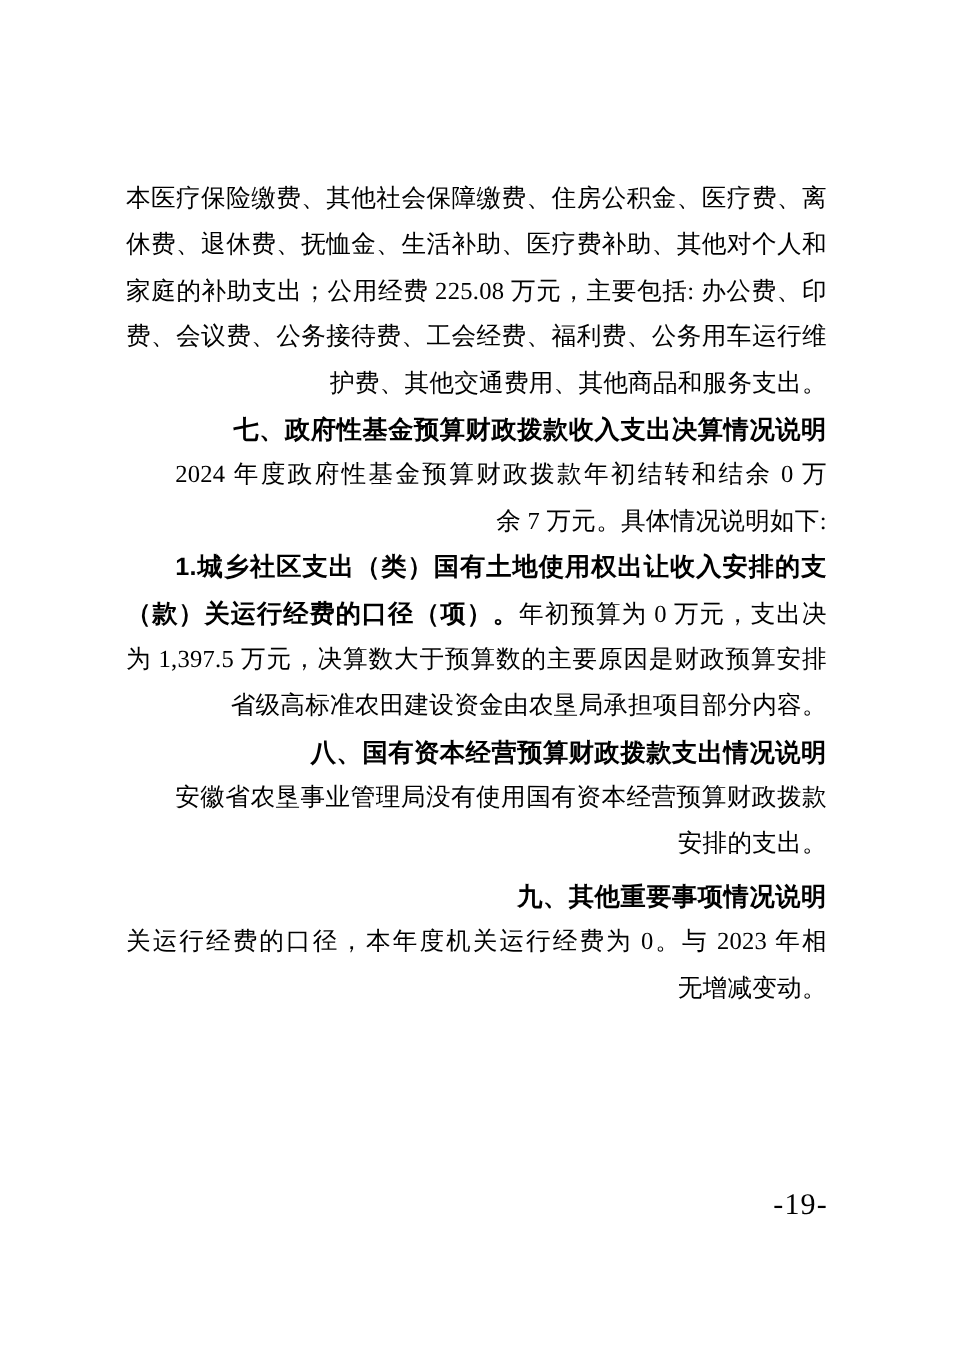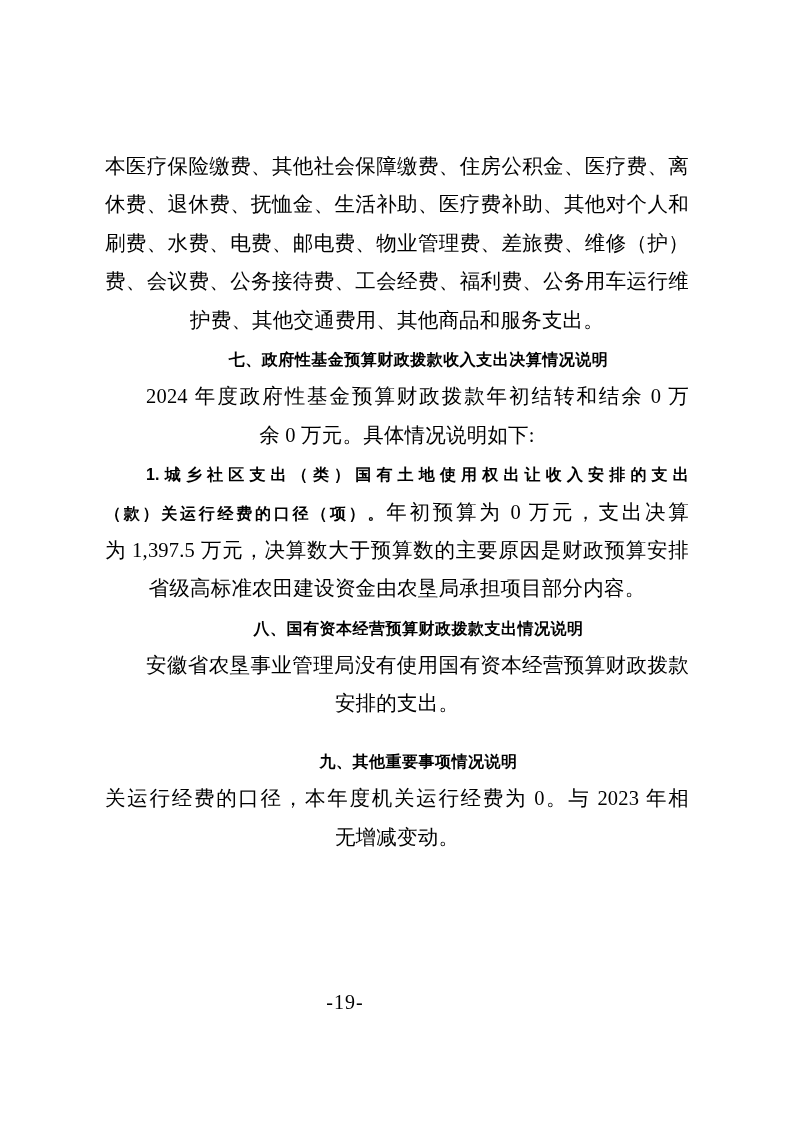--- a/index.html
+++ b/index.html
@@ -30,87 +30,87 @@
   }
   .block {
     margin: 0;
     padding: 0;
   }
   .line {
     height: 38.4px;
     line-height: 38.4px;
     font-size: 20.5px;
     letter-spacing: 0.2px;
-    text-align: center;
+    text-align: right;
     overflow: hidden;
   }
   .line.justify {
     text-align: justify;
     text-align-last: justify;
     text-justify: inter-character;
   }
   .line.indent {
     text-indent: 2em;
   }
   .line.heading {
     font-family: "Liberation Sans", "DejaVu Sans", sans-serif;
     font-weight: bold;
     font-size: 21.5px;
     letter-spacing: 0.5px;
   }
   .run { }
   .run.bold {
     font-family: "Liberation Sans", "DejaVu Sans", sans-serif;
     font-weight: bold;
-    font-size: 16px;
+    font-size: 21px;
   }
   .page-num {
     position: absolute;
     top: 991px;
     left: 0;
     width: 690px;
-    text-align: center;
-    font-size: 20px;
+    text-align: right;
+    font-size: 25px;
     letter-spacing: 1px;
     font-family: "Liberation Serif", "DejaVu Serif", serif;
   }
 </style>
 </head>
 <body>
 
 <div class="page">
   <div class="content">
       <div class="block">
         <div class="line justify"><span class="run">本医疗保险缴费、其他社会保障缴费、住房公积金、医疗费、离</span></div>
         <div class="line justify"><span class="run">休费、退休费、抚恤金、生活补助、医疗费补助、其他对个人和</span></div>
-        <div class="line justify"><span class="run">刷费、水费、电费、邮电费、物业管理费、差旅费、维修（护）</span></div>
+        <div class="line justify"><span class="run">家庭的补助支出；公用经费 225.08 万元，主要包括: 办公费、印</span></div>
         <div class="line justify"><span class="run">费、会议费、公务接待费、工会经费、福利费、公务用车运行维</span></div>
         <div class="line"><span class="run">护费、其他交通费用、其他商品和服务支出。</span></div>
       </div>
       <div class="block">
         <div class="line indent heading"><span class="run bold">七、政府性基金预算财政拨款收入支出决算情况说明</span></div>
       </div>
       <div class="block">
         <div class="line justify indent"><span class="run">2024 年度政府性基金预算财政拨款年初结转和结余 0 万元，</span></div>
-        <div class="line"><span class="run">余 0 万元。具体情况说明如下:</span></div>
+        <div class="line"><span class="run">余 7 万元。具体情况说明如下:</span></div>
       </div>
       <div class="block">
         <div class="line justify indent"><span class="run bold">1.城乡社区支出（类）国有土地使用权出让收入安排的支出</span></div>
         <div class="line justify"><span class="run bold">（款）关运行经费的口径（项）。</span><span class="run">年初预算为 0 万元，支出决算</span></div>
         <div class="line justify"><span class="run">为 1,397.5 万元，决算数大于预算数的主要原因是财政预算安排</span></div>
         <div class="line"><span class="run">省级高标准农田建设资金由农垦局承担项目部分内容。</span></div>
       </div>
       <div class="block">
         <div class="line indent heading"><span class="run bold">八、国有资本经营预算财政拨款支出情况说明</span></div>
       </div>
       <div class="block">
         <div class="line justify indent"><span class="run">安徽省农垦事业管理局没有使用国有资本经营预算财政拨款</span></div>
         <div class="line"><span class="run">安排的支出。</span></div>
       </div>
-      <div class="block" style="margin-top: 18px;">
+      <div class="block" style="margin-top: 5px;">
         <div class="line indent heading"><span class="run bold">九、其他重要事项情况说明</span></div>
       </div>
       <div class="block">
         <div class="line justify"><span class="run">关运行经费的口径，本年度机关运行经费为 0。与 2023 年相比，</span></div>
         <div class="line"><span class="run">无增减变动。</span></div>
       </div>
     </div>
   <div class="page-num">-19-</div>
 </div>
 

